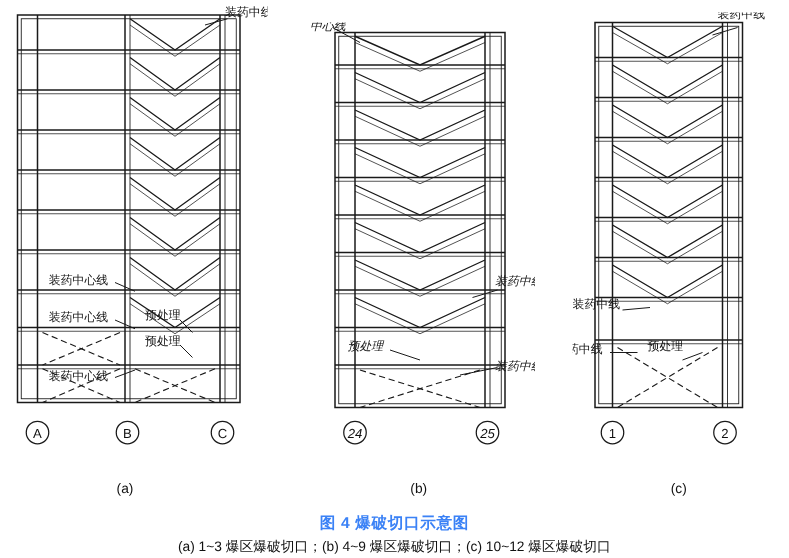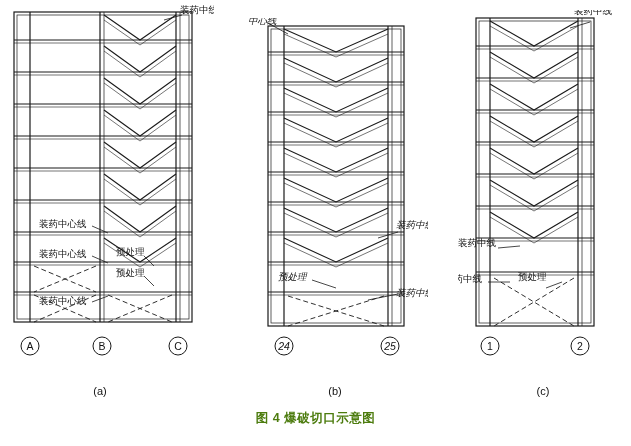--- a/index.html
+++ b/index.html
@@ -33,21 +33,21 @@
     width: 60px;
     color: #111;
   }
   .fig-title {
     position: absolute;
     left: 0;
     width: 631px;
     text-align: center;
     font-size: 12.5px;
     font-weight: bold;
-    color: #4d7c0f;
+    color: #3b82f6;
     letter-spacing: 0.5px;
   }
   .fig-sub {
     position: absolute;
     left: 0;
     width: 631px;
     text-align: center;
     font-size: 11px;
     color: #111;
   }
@@ -308,14 +308,15 @@
       </g>
       <g fill="#111" font-size="10.5" text-anchor="middle">
         <text x="32" y="18">1</text>
         <text x="122" y="18">2</text>
       </g>
     </svg>
   </div>
   <div class="panel-caption" style="left:513px; top:385px;">(c)</div>
 
   <div class="fig-title" style="top:410px;">图 4   爆破切口示意图</div>
+  <div class="fig-sub" style="top:430px;">(a) 1~3 爆区爆破切口；(b) 4~9 爆区爆破切口；(c) 10~12 爆区爆破切口</div>
 
 </div>
 
 </body></html>

